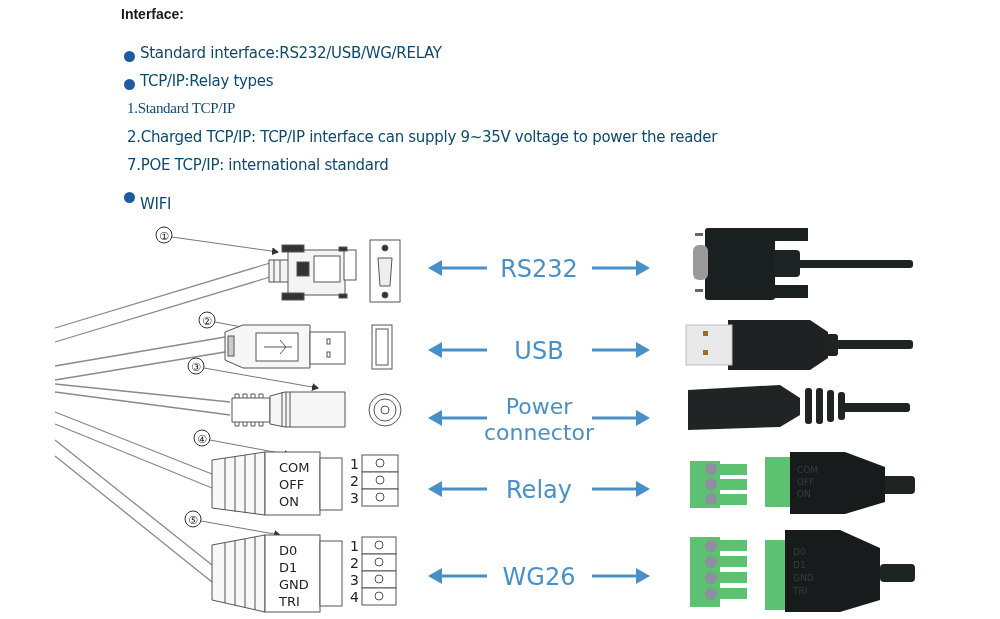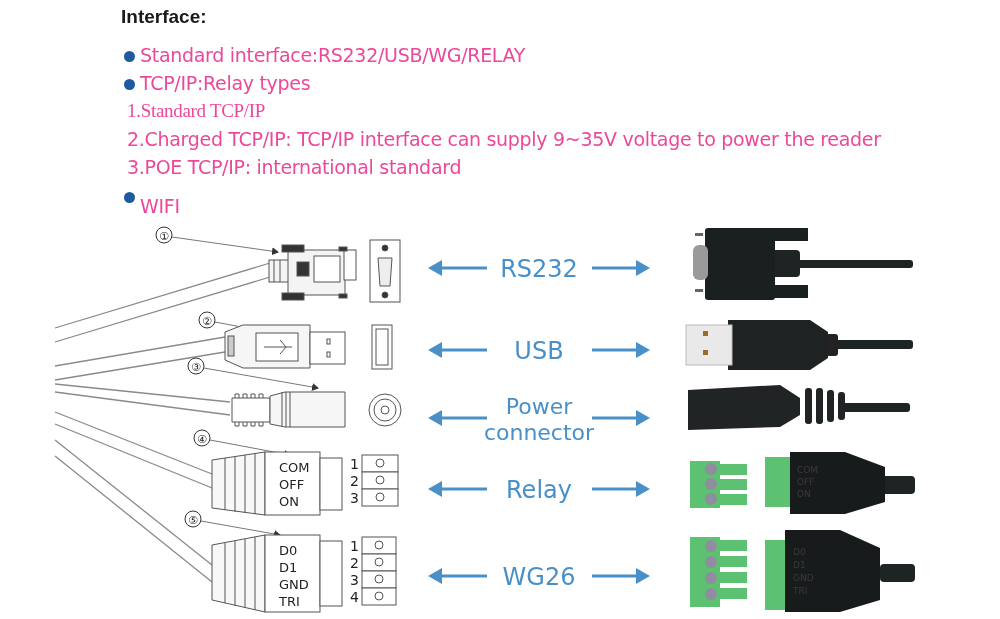--- a/index.html
+++ b/index.html
@@ -1,20 +1,20 @@
 <!DOCTYPE html>
 <html><head>
 <meta charset="utf-8">
 <style>
   * { box-sizing: border-box; margin: 0; padding: 0; }
   html, body { width: 1000px; height: 619px; background: #ffffff; overflow: hidden; }
   body { position: relative; font-family: "DejaVu Sans", sans-serif; color: #222; }
 
-  .heading { position: absolute; left: 121px; top: 6px; font-family: "Liberation Sans", sans-serif; font-weight: bold; font-size: 19px; color: #1a1a1a; }
-  .text-line { position: absolute; font-family: "DejaVu Sans", sans-serif; font-size: 19px; color: #ec4899; letter-spacing: -0.3px; white-space: nowrap; }
+  .heading { position: absolute; left: 121px; top: 6px; font-family: "Liberation Sans", sans-serif; font-weight: bold; font-size: 14px; color: #1a1a1a; }
+  .text-line { position: absolute; font-family: "DejaVu Sans", sans-serif; font-size: 15px; color: #0c4a6e; letter-spacing: -0.3px; white-space: nowrap; }
   .bullet-dot { position: absolute; width: 11px; height: 11px; border-radius: 50%; background: #1d5aa0; }
 
   svg.diagram { position: absolute; left: 0; top: 0; }
   .lbl-blue { font-family: "DejaVu Sans", sans-serif; fill: #4a90c8; }
   .lbl-pin { font-family: "DejaVu Sans", sans-serif; fill: #222; font-size: 13px; }
   .lbl-num { font-family: "DejaVu Sans", sans-serif; fill: #222; font-size: 14px; }
   .lbl-dark { font-family: "DejaVu Sans", sans-serif; fill: #3a3a3a; font-size: 9px; }
 </style>
 </head>
 <body>
@@ -22,21 +22,21 @@
 <div class="heading">Interface:</div>
 
 <span class="bullet-dot" style="left:124px; top:51px;"></span>
 <div class="text-line" style="left:140px; top:44px;">Standard interface:RS232/USB/WG/RELAY</div>
 
 <span class="bullet-dot" style="left:124px; top:79px;"></span>
 <div class="text-line" style="left:140px; top:72px;">TCP/IP:Relay types</div>
 
 <div class="text-line" style="left:127px; top:100px;font-family:Liberation Serif, serif;">1.Standard TCP/IP</div>
 <div class="text-line" style="left:127px; top:128px;">2.Charged TCP/IP: TCP/IP interface can supply 9~35V voltage to power the reader</div>
-<div class="text-line" style="left:127px; top:156px;">3.POE TCP/IP: international standard</div>
+<div class="text-line" style="left:127px; top:156px;">7.POE TCP/IP: international standard</div>
 
 <span class="bullet-dot" style="left:124px; top:192px;"></span>
 <div class="text-line" style="left:140px; top:195px;">WIFI</div>
 
 <svg class="diagram" width="1000" height="619" viewBox="0 0 1000 619">
   <defs>
     <marker id="ah" markerWidth="8" markerHeight="8" refX="6" refY="4" orient="auto">
       <path d="M0,0 L7,4 L0,8 Z" fill="#333"></path>
     </marker>
   </defs>

